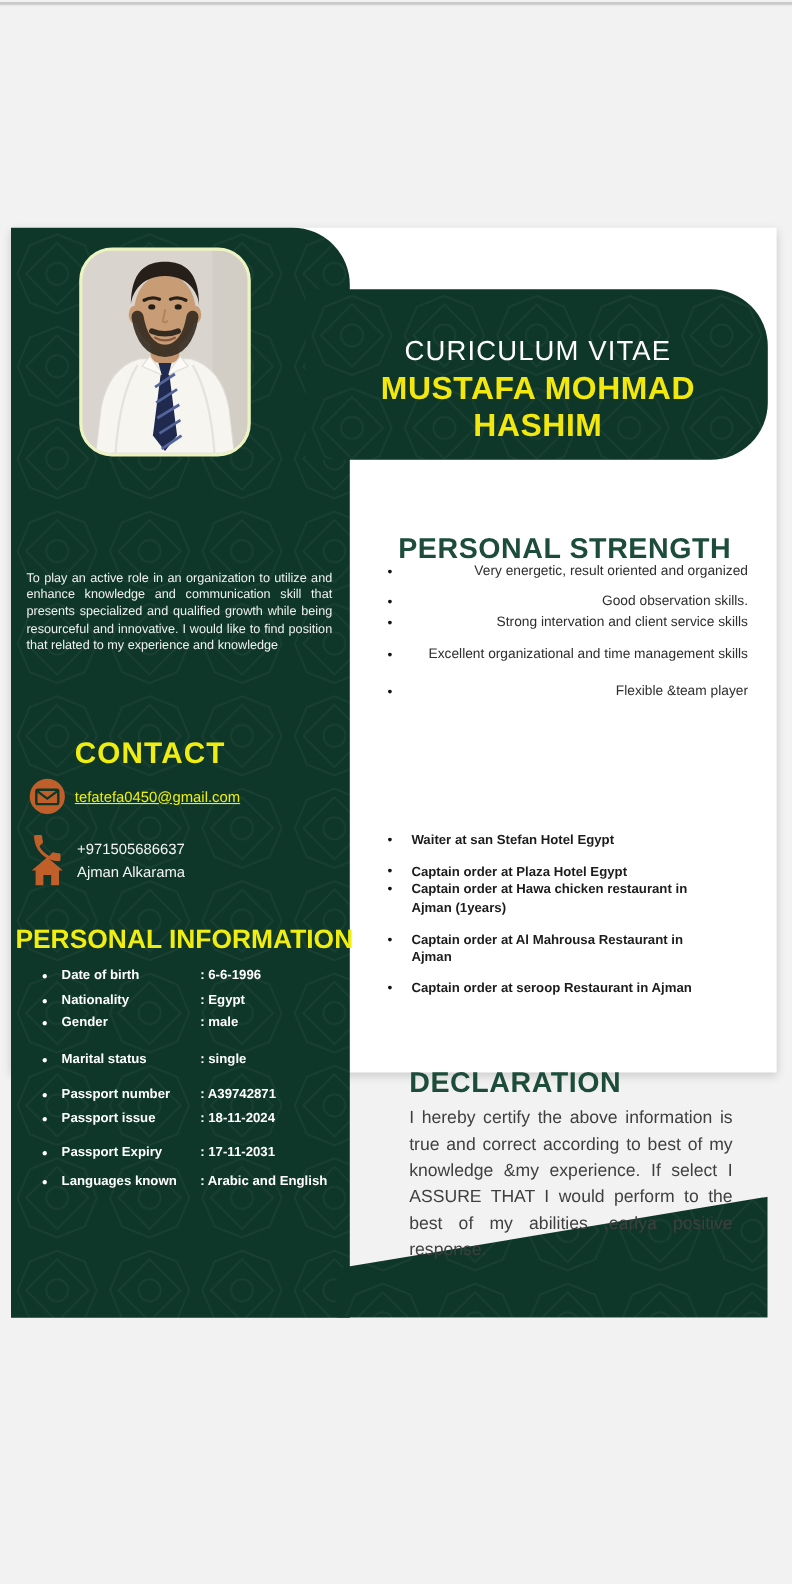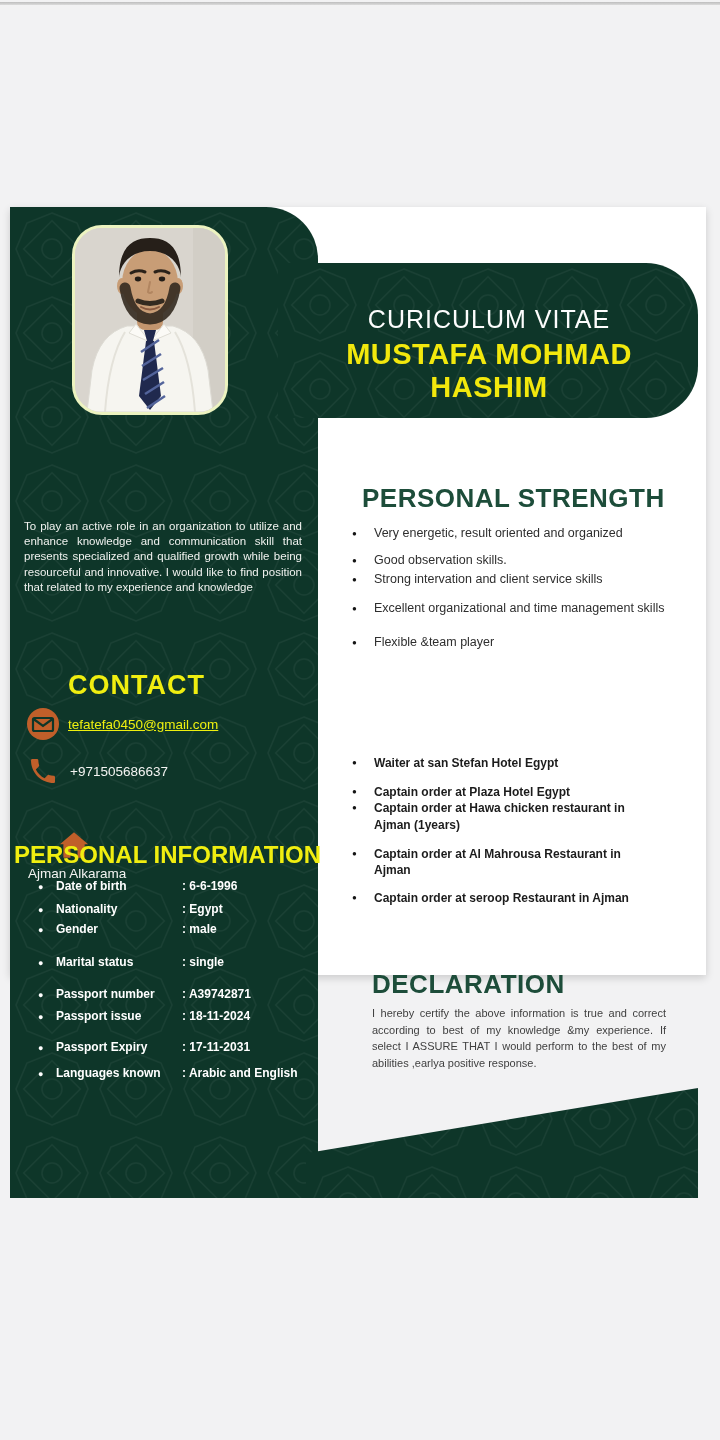--- a/index.html
+++ b/index.html
@@ -53,21 +53,21 @@
     position:absolute; z-index:2; color:#f0ee10; font-weight:bold; white-space:nowrap;
   }
   .profile-h{ left:20px; top:278px; font-size:26px; letter-spacing:0.5px; }
   .contact-h{ left:58px; top:463px; font-size:27px; letter-spacing:1px; }
   .info-h{ left:4px; top:634px; font-size:24px; }
   .profile-p{
     position:absolute; z-index:2; left:14px; top:312px; width:278px;
     color:#f0f2ef; font-size:11.5px; line-height:1.32; text-align:justify;
   }
   .contact-row{ position:absolute; z-index:2; left:12px; display:flex; align-items:center; }
-  .c-email{ top:496px; } .c-phone{ top:543px; } .c-home{ top:617px;flex-direction:column; }
+  .c-email{ top:496px; } .c-phone{ top:543px; } .c-home{ top:564px; }
   .cicon{ width:42px; height:42px; display:flex; align-items:center; justify-content:center; }
   .ctext{ margin-left:6px; font-size:13.5px; color:#f4f4f2; }
   .email-text{ color:#eef00f; text-decoration:underline; font-size:13.5px; margin-left:4px; cursor:pointer; }
   .info-list{
     position:absolute; z-index:2; left:28px; top:672px; width:276px; list-style:none;
   }
   .info-list li{ display:flex; align-items:baseline; color:#ffffff; font-size:12px; font-weight:bold; }
   .info-list .dot{ width:18px; color:#ffffff; font-size:9px; }
   .info-list .lbl{ width:126px; }
   .info-list .val{ flex:1; }
@@ -76,27 +76,27 @@
     position:absolute; z-index:2; color:#1d4d3a; font-weight:bold; white-space:nowrap; letter-spacing:0.5px;
   }
   .strength-h{ left:352px; top:276px; font-size:26px; }
   .exp-h{ left:362px; top:508px; font-size:27px; }
   .decl-h{ left:362px; top:762px; font-size:26px; }
   .blist{ position:absolute; z-index:2; list-style:none; }
   .blist li{ position:relative; padding-left:24px; }
   .blist li::before{
     content:"●"; position:absolute; left:2px; top:3px; font-size:8px; color:#141414;
   }
-  .strength-list{ left:340px; top:319px; width:330px; }
+  .strength-list{ left:340px; top:305px; width:330px;text-align:right; }
   .strength-list li{ font-size:12.5px; color:#2e2e2e; }
   .exp-list{ left:340px; top:548px; width:308px; }
   .exp-list li{ font-size:12px; font-weight:bold; color:#1c1c1c; line-height:1.35; }
   .decl-p{
     position:absolute; z-index:2; left:362px; top:798px; width:294px;
-    font-size:11px; color:#3f3f3f; line-height:1.5; text-align:justify;
+    font-size:16px; color:#3f3f3f; line-height:1.5; text-align:justify;
   }
 </style>
 </head>
 <body>
 
 <div class="topline"></div>
 
 <div class="page">
 
   <svg width="0" height="0" style="position:absolute">

